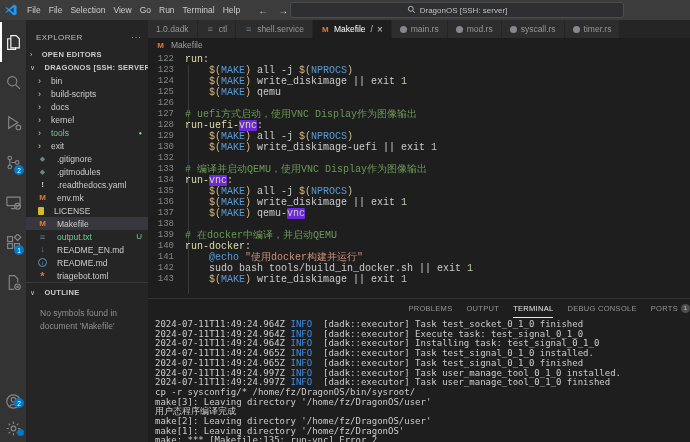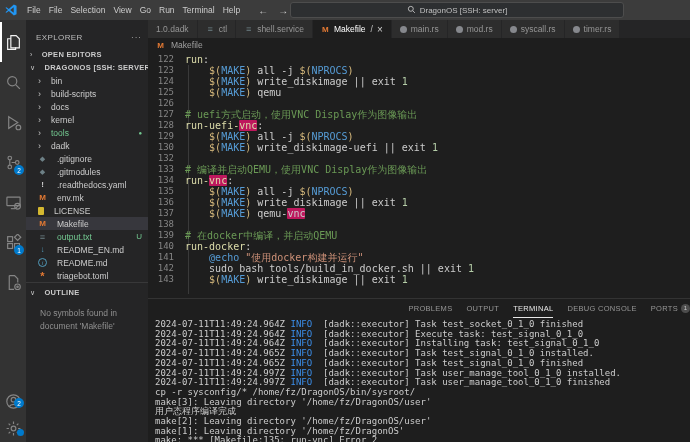--- a/index.html
+++ b/index.html
@@ -76,29 +76,29 @@
   .tab.active{background:#1e1e1e;color:#ffffff;}
   .tab .pin{margin-left:5px;color:#c5c5c5;}
   .tab .close{margin-left:4px;font-size:10px;color:#cccccc;}
   .breadcrumb{height:14px;display:flex;align-items:center;padding-left:8px;font-size:8.5px;
               color:#a0a0a0;gap:2px;flex:none;}
 
   
   .code{height:244px;flex:none;position:relative;font-family:"DejaVu Sans Mono",monospace;
         font-size:10px;line-height:11px;padding-top:2px;overflow:hidden;}
   .indent-guide{position:absolute;left:40px;top:13px;height:229px;width:1px;background:#3a3a3a;}
-  .cl{display:flex;height:11px;position:relative;}
+  .cl{display:flex;height:11px;position:relative;font-family:Liberation Mono, monospace;}
   .ln{width:26px;text-align:right;color:#858585;flex:none;font-size:9px;}
   .ct{margin-left:11px;white-space:pre;color:#cccccc;}
   .cl.cur{background:rgba(255,255,255,.035);
           box-shadow:inset 0 1px 0 rgba(255,255,255,.06),inset 0 -1px 0 rgba(255,255,255,.06);}
   .cl.cur .ln{color:#c6c6c6;}
   .tgt{color:#dcdcaa;} .pln{color:#cccccc;} .var{color:#d7ba7d;} .vnm{color:#569cd6;}
   .com{color:#6a9955;} .str{color:#ce9178;} .kw{color:#569cd6;} .num{color:#b5cea8;}
-  .hl{background:#be185d;border-radius:1px;}
+  .hl{background:#6d28d9;border-radius:1px;}
   .caret{display:inline-block;width:1px;height:10px;background:#aeafad;vertical-align:text-bottom;}
 
   
   .panel{flex:1;border-top:1px solid #333333;display:flex;flex-direction:column;min-height:0;}
   .panel-tabs{height:19px;display:flex;align-items:stretch;padding-left:8px;gap:14px;
               font-size:7.5px;letter-spacing:.3px;color:#969696;flex:none;justify-content:flex-end;}
   .ptab{display:flex;align-items:center;gap:3px;border-bottom:1px solid transparent;}
   .ptab.active{color:#e7e7e7;border-bottom-color:#e7e7e7;}
   .ptab-badge{background:#4d4d4d;color:#cccccc;border-radius:50%;width:9px;height:9px;
               font-size:6px;display:inline-flex;align-items:center;justify-content:center;}
@@ -263,21 +263,21 @@
             <span class="chev">›</span>
             <span class="lbl">kernel</span>
           </div>
           <div class="sb-row tree">
             <span class="chev">›</span>
             <span class="lbl green">tools</span>
             <span class="rbadge dot">●</span>
           </div>
           <div class="sb-row tree">
             <span class="chev">›</span>
-            <span class="lbl">dadk</span>
+            <span class="lbl">exit</span>
           </div>
           <div class="sb-row tree">
             <span class="fi fi-git">◆</span>
             <span class="lbl">.gitignore</span>
           </div>
           <div class="sb-row tree">
             <span class="fi fi-git">◆</span>
             <span class="lbl">.gitmodules</span>
           </div>
           <div class="sb-row tree">

